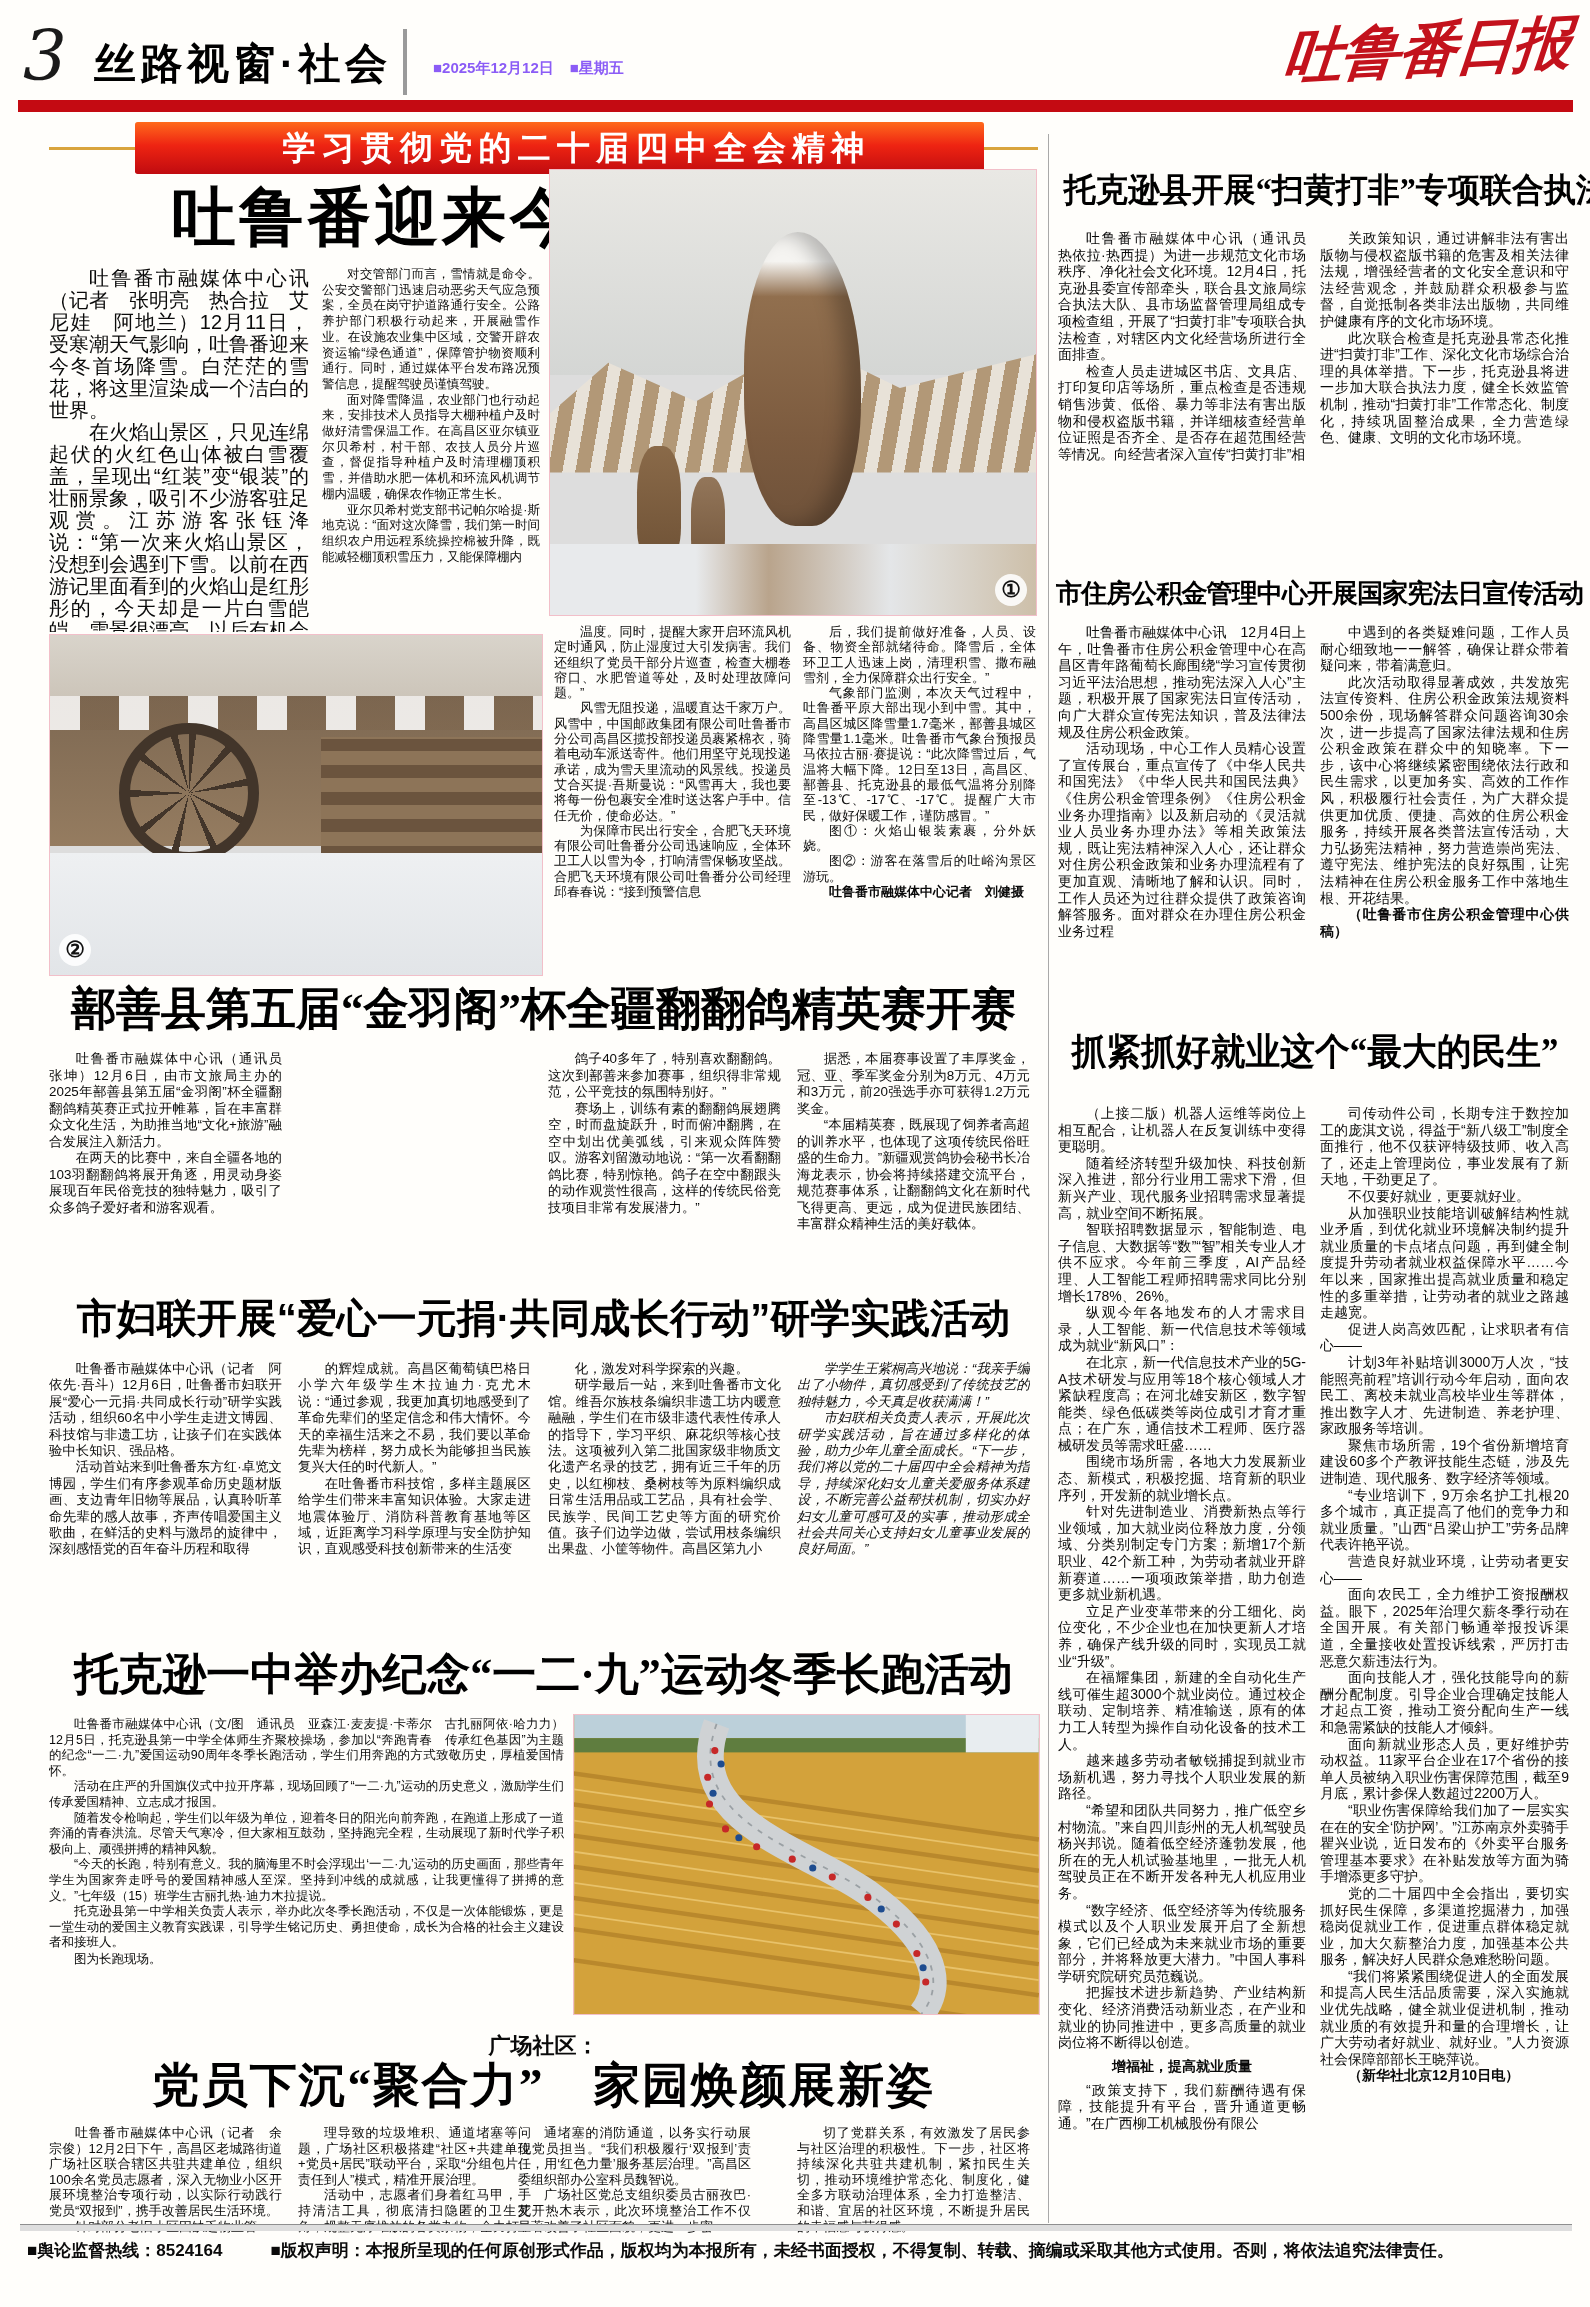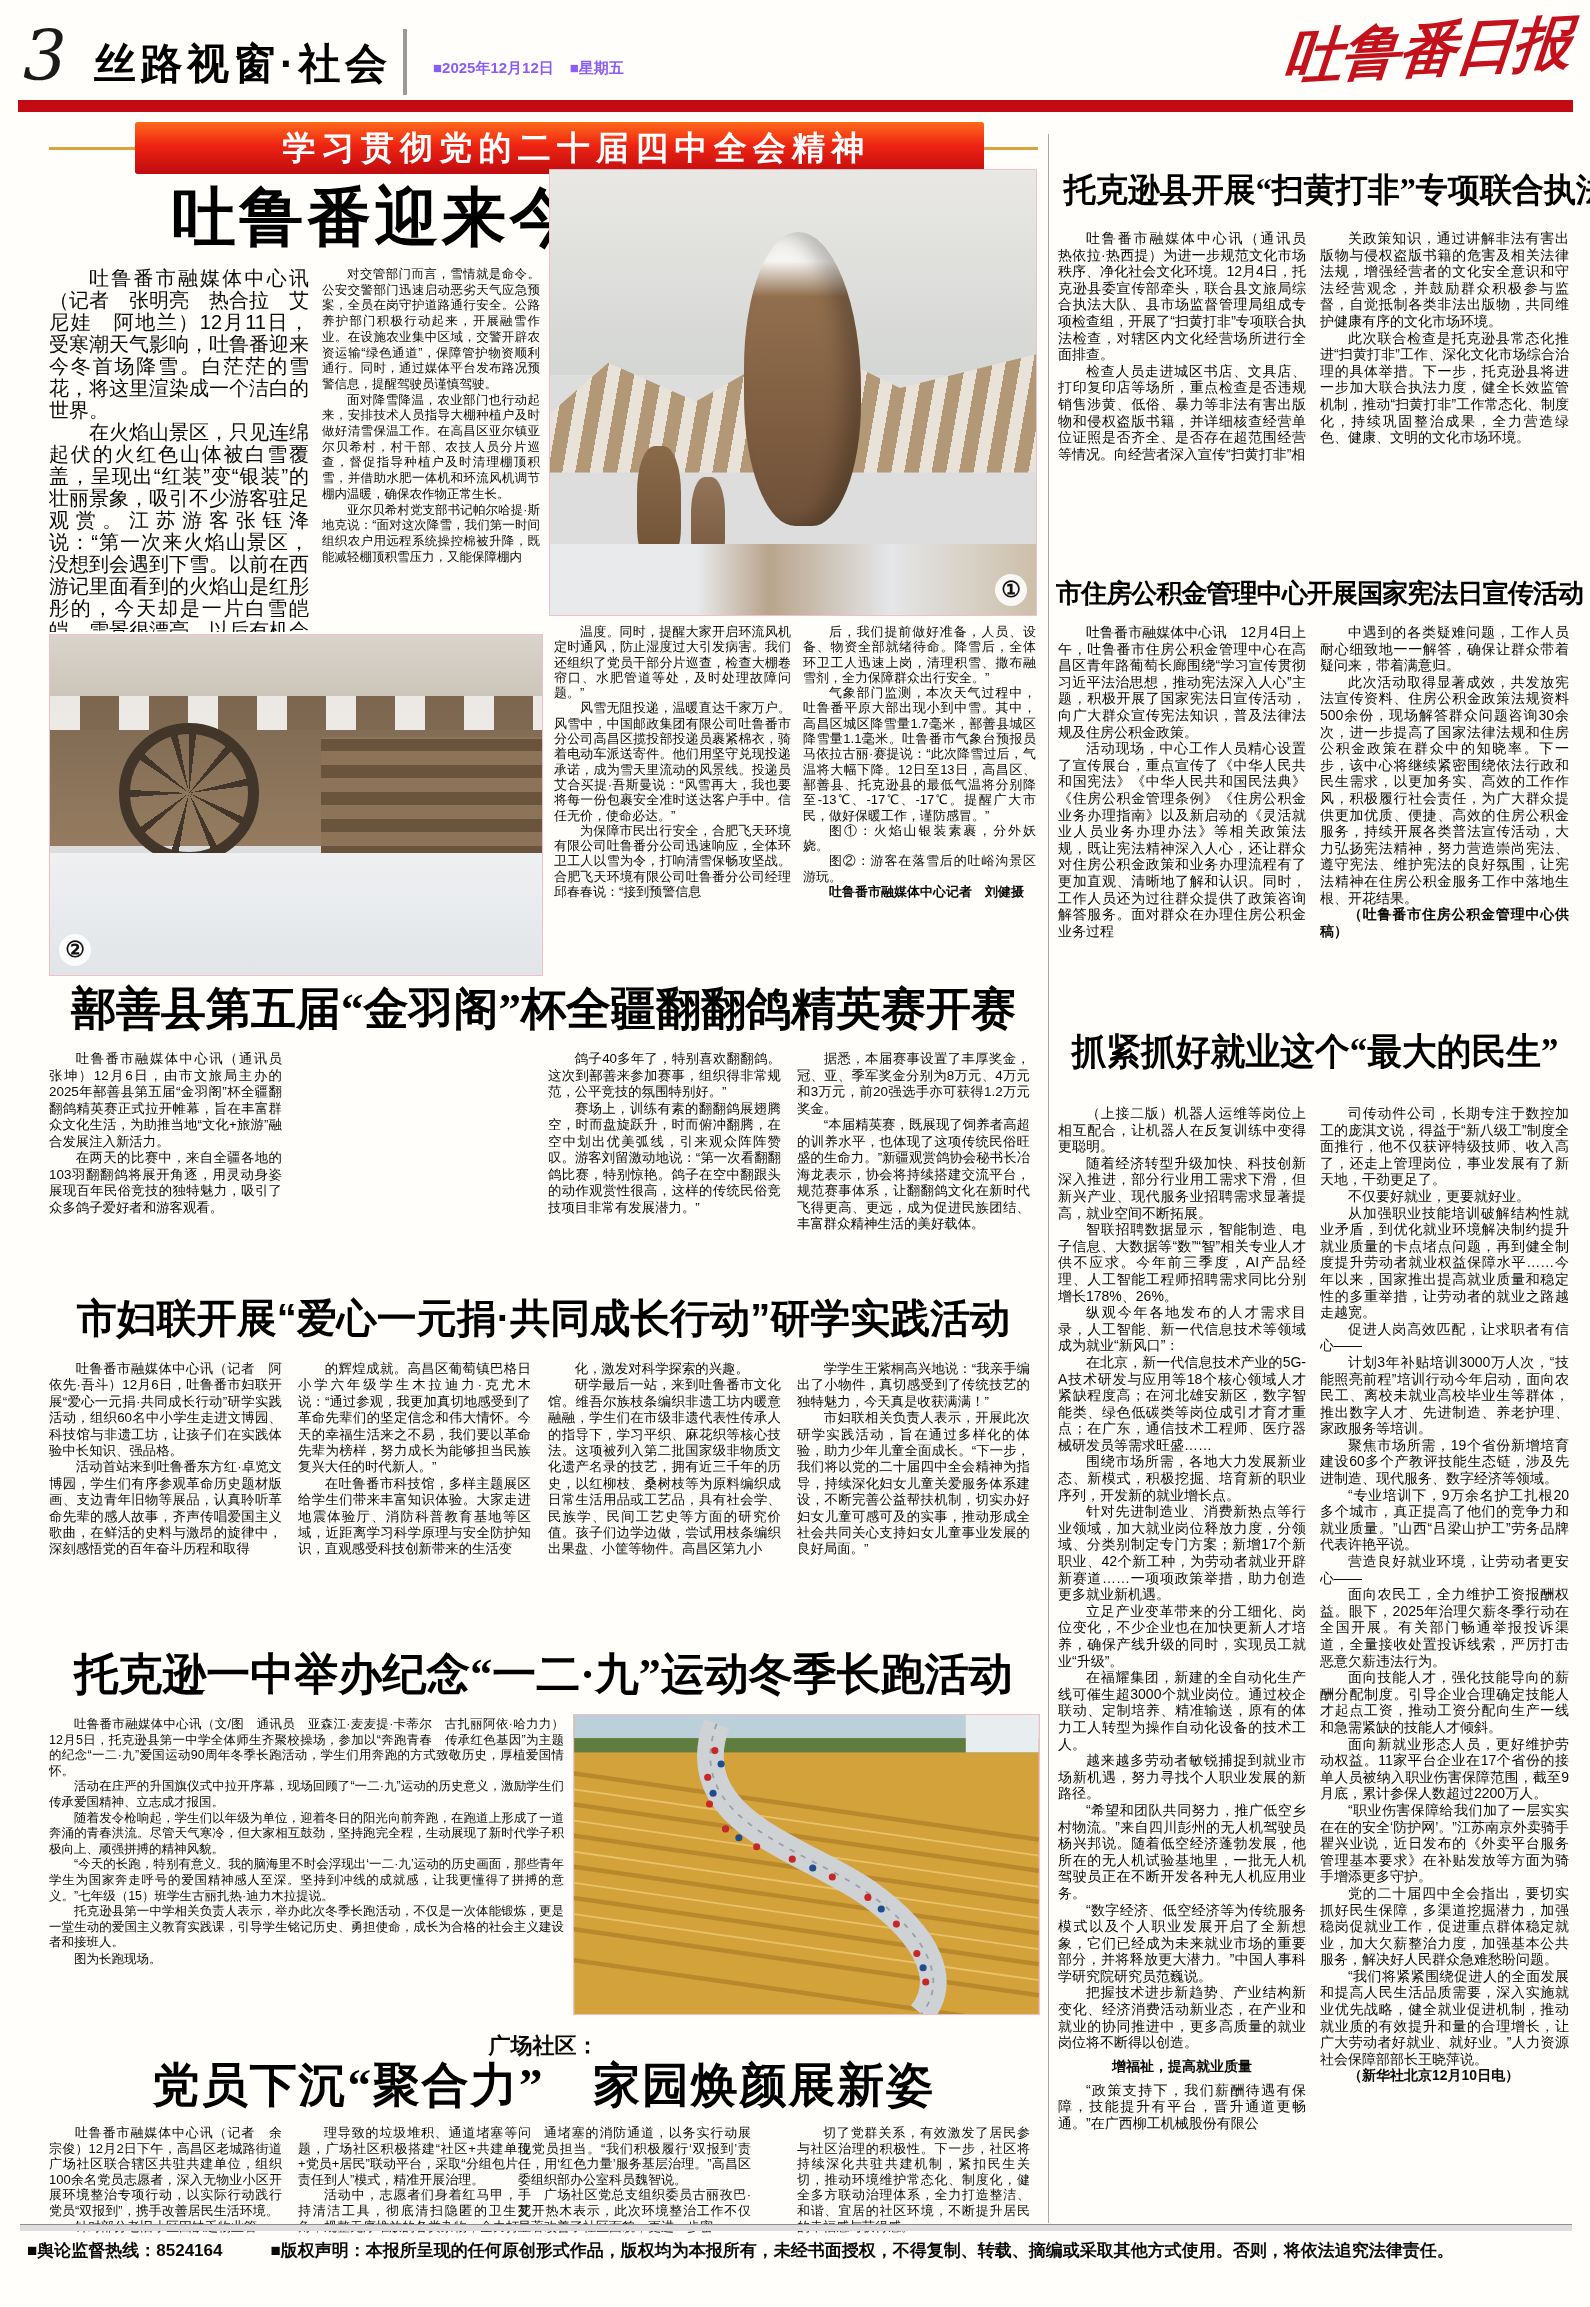--- a/index.html
+++ b/index.html
@@ -159,21 +159,21 @@
       <p>活动首站来到吐鲁番东方红·卓览文博园，学生们有序参观革命历史题材版画、支边青年旧物等展品，认真聆听革命先辈的感人故事，齐声传唱爱国主义歌曲，在鲜活的史料与激昂的旋律中，深刻感悟党的百年奋斗历程和取得</p>
     </div>
   <div class="abs art wm-c" style="left:298px;width:233px;">
       <p>的辉煌成就。高昌区葡萄镇巴格日小学六年级学生木拉迪力·克尤木说：“通过参观，我更加真切地感受到了革命先辈们的坚定信念和伟大情怀。今天的幸福生活来之不易，我们要以革命先辈为榜样，努力成长为能够担当民族复兴大任的时代新人。”</p>
       <p>在吐鲁番市科技馆，多样主题展区给学生们带来丰富知识体验。大家走进地震体验厅、消防科普教育基地等区域，近距离学习科学原理与安全防护知识，直观感受科技创新带来的生活变</p>
     </div>
   <div class="abs art wm-c" style="left:548px;width:233px;">
       <p>化，激发对科学探索的兴趣。</p>
       <p>研学最后一站，来到吐鲁番市文化馆。维吾尔族枝条编织非遗工坊内暖意融融，学生们在市级非遗代表性传承人的指导下，学习平织、麻花织等核心技法。这项被列入第二批国家级非物质文化遗产名录的技艺，拥有近三千年的历史，以红柳枝、桑树枝等为原料编织成日常生活用品或工艺品，具有社会学、民族学、民间工艺史等方面的研究价值。孩子们边学边做，尝试用枝条编织出果盘、小筐等物件。高昌区第九小</p>
     </div>
-  <div class="abs art wm-c" style="left:797px;width:233px;">
+  <div class="abs art wm-c" style="left:797px;width:233px;font-style:italic;">
       <p>学学生王紫桐高兴地说：“我亲手编出了小物件，真切感受到了传统技艺的独特魅力，今天真是收获满满！”</p>
       <p>市妇联相关负责人表示，开展此次研学实践活动，旨在通过多样化的体验，助力少年儿童全面成长。“下一步，我们将以党的二十届四中全会精神为指导，持续深化妇女儿童关爱服务体系建设，不断完善公益帮扶机制，切实办好妇女儿童可感可及的实事，推动形成全社会共同关心支持妇女儿童事业发展的良好局面。”</p>
     </div>
 
   <div class="abs hl hl-run">托克逊一中举办纪念“一二·九”运动冬季长跑活动</div>
   <div class="abs art" style="left:49px;top:1717px;width:515px;height:299px;font-size:12.5px;line-height:15.6px;">
       <p>吐鲁番市融媒体中心讯（文/图　通讯员　亚森江·麦麦提·卡蒂尔　古扎丽阿依·哈力力）12月5日，托克逊县第一中学全体师生齐聚校操场，参加以“奔跑青春　传承红色基因”为主题的纪念“一二·九”爱国运动90周年冬季长跑活动，学生们用奔跑的方式致敬历史，厚植爱国情怀。</p>
       <p>活动在庄严的升国旗仪式中拉开序幕，现场回顾了“一二·九”运动的历史意义，激励学生们传承爱国精神、立志成才报国。</p>
       <p>随着发令枪响起，学生们以年级为单位，迎着冬日的阳光向前奔跑，在跑道上形成了一道奔涌的青春洪流。尽管天气寒冷，但大家相互鼓劲，坚持跑完全程，生动展现了新时代学子积极向上、顽强拼搏的精神风貌。</p>
       <p>“今天的长跑，特别有意义。我的脑海里不时会浮现出‘一二·九’运动的历史画面，那些青年学生为国家奔走呼号的爱国精神感人至深。坚持到冲线的成就感，让我更懂得了拼搏的意义。”七年级（15）班学生古丽扎热·迪力木拉提说。</p>

